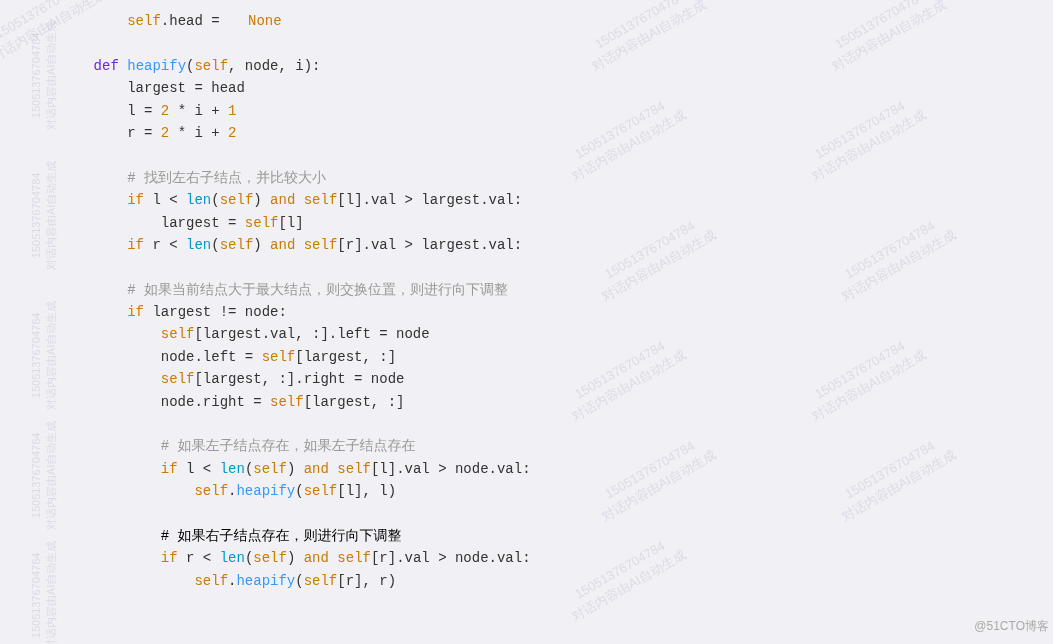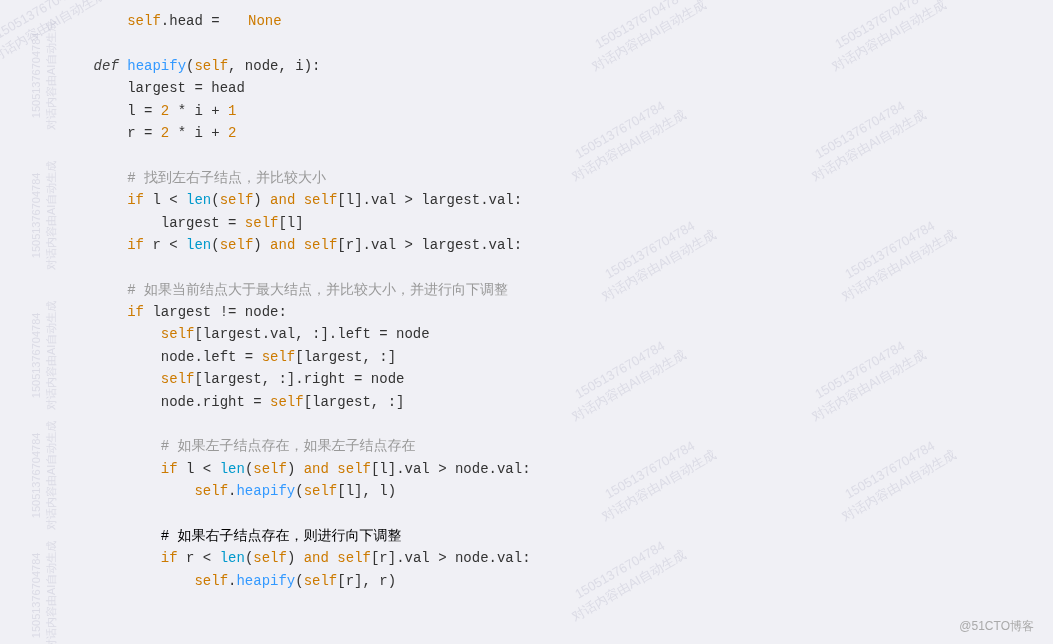--- a/index.html
+++ b/index.html
@@ -42,45 +42,45 @@
       font-family: Arial, sans-serif;
       white-space: nowrap;
       transform: rotate(-30deg);
       line-height: 1.4;
       text-align: center;
     }
 
     .bottom-right-label {
       position: absolute;
       bottom: 8px;
-      right: 19px;
+      right: 4px;
       color: #aaa;
       font-size: 12px;
       font-family: Arial, sans-serif;
       z-index: 20;
     }
   </style>
 </head>
 <body>
 
 <div class="code-container">
   <div id="code-block">
       <div class="code-line"><span>        </span><span style="color: rgb(204, 122, 0);">self</span><span>.head = </span><span style="color: rgb(204, 122, 0); margin-left: 20px;">None</span></div>
       <div class="code-line">&nbsp;</div>
-      <div class="code-line"><span>    </span><span style="color: #404040; font-style: italic;">def</span><span> </span><span style="color: rgb(51, 153, 255);">heapify</span><span>(</span><span style="color: rgb(204, 122, 0);">self</span><span>, node, i):</span></div>
+      <div class="code-line"><span>    </span><span style="color: #6d28d9;">def</span><span> </span><span style="color: rgb(51, 153, 255);">heapify</span><span>(</span><span style="color: rgb(204, 122, 0);">self</span><span>, node, i):</span></div>
       <div class="code-line"><span>        largest = head</span></div>
       <div class="code-line"><span>        l = </span><span style="color: rgb(204, 122, 0);">2</span><span> * i + </span><span style="color: rgb(204, 122, 0);">1</span></div>
       <div class="code-line"><span>        r = </span><span style="color: rgb(204, 122, 0);">2</span><span> * i + </span><span style="color: rgb(204, 122, 0);">2</span></div>
       <div class="code-line">&nbsp;</div>
       <div class="code-line"><span style="color: rgb(153, 153, 153); margin-top: 48px;">        # 找到左右子结点，并比较大小</span></div>
       <div class="code-line"><span>        </span><span style="color: rgb(204, 122, 0);">if</span><span> l &lt; </span><span style="color: rgb(0, 153, 204);">len</span><span>(</span><span style="color: rgb(204, 122, 0);">self</span><span>) </span><span style="color: rgb(204, 122, 0);">and</span><span> </span><span style="color: rgb(204, 122, 0);">self</span><span>[l].val &gt; largest.val:</span></div>
       <div class="code-line"><span>            largest = </span><span style="color: rgb(204, 122, 0);">self</span><span>[l]</span></div>
       <div class="code-line"><span>        </span><span style="color: rgb(204, 122, 0);">if</span><span> r &lt; </span><span style="color: rgb(0, 153, 204);">len</span><span>(</span><span style="color: rgb(204, 122, 0);">self</span><span>) </span><span style="color: rgb(204, 122, 0);">and</span><span> </span><span style="color: rgb(204, 122, 0);">self</span><span>[r].val &gt; largest.val:</span></div>
       <div class="code-line">&nbsp;</div>
-      <div class="code-line"><span style="color: rgb(153, 153, 153);">        # 如果当前结点大于最大结点，并比较大小，并进行向下调整</span></div>
+      <div class="code-line"><span style="color: rgb(153, 153, 153);">        # 如果当前结点大于最大结点，则交换位置，则进行向下调整</span></div>
       <div class="code-line"><span>        </span><span style="color: rgb(204, 122, 0);">if</span><span> largest != node:</span></div>
       <div class="code-line"><span>            </span><span style="color: rgb(204, 122, 0);">self</span><span>[largest.val, :].left = node</span></div>
       <div class="code-line"><span>            node.left = </span><span style="color: rgb(204, 122, 0);">self</span><span>[largest, :]</span></div>
       <div class="code-line"><span>            </span><span style="color: rgb(204, 122, 0);">self</span><span>[largest, :].right = node</span></div>
       <div class="code-line"><span>            node.right = </span><span style="color: rgb(204, 122, 0);">self</span><span>[largest, :]</span></div>
       <div class="code-line">&nbsp;</div>
       <div class="code-line"><span style="color: rgb(153, 153, 153);">            # 如果左子结点存在，如果左子结点存在</span></div>
       <div class="code-line"><span>            </span><span style="color: rgb(204, 122, 0);">if</span><span> l &lt; </span><span style="color: rgb(0, 153, 204);">len</span><span>(</span><span style="color: rgb(204, 122, 0);">self</span><span>) </span><span style="color: rgb(204, 122, 0);">and</span><span> </span><span style="color: rgb(204, 122, 0);">self</span><span>[l].val &gt; node.val:</span></div>
       <div class="code-line"><span>                </span><span style="color: rgb(204, 122, 0);">self</span><span>.</span><span style="color: rgb(51, 153, 255);">heapify</span><span>(</span><span style="color: rgb(204, 122, 0);">self</span><span>[l], l)</span></div>
       <div class="code-line">&nbsp;</div>

